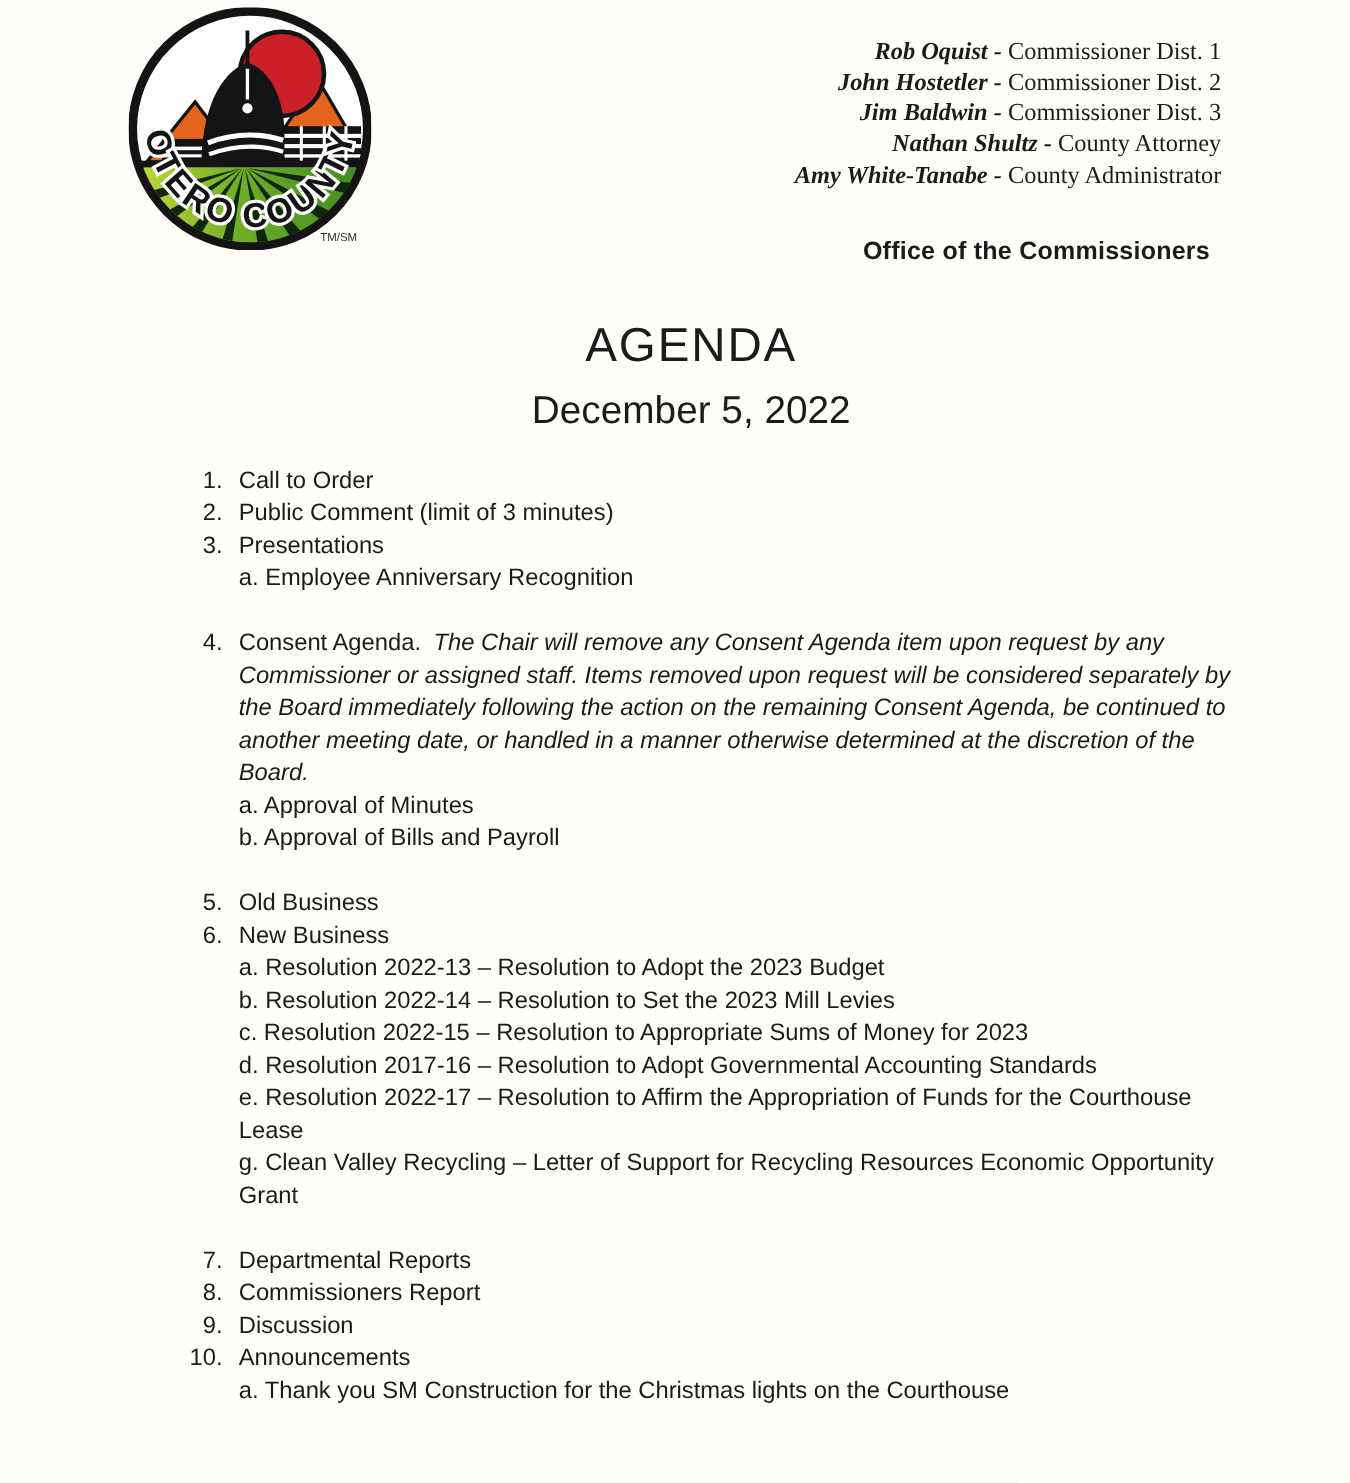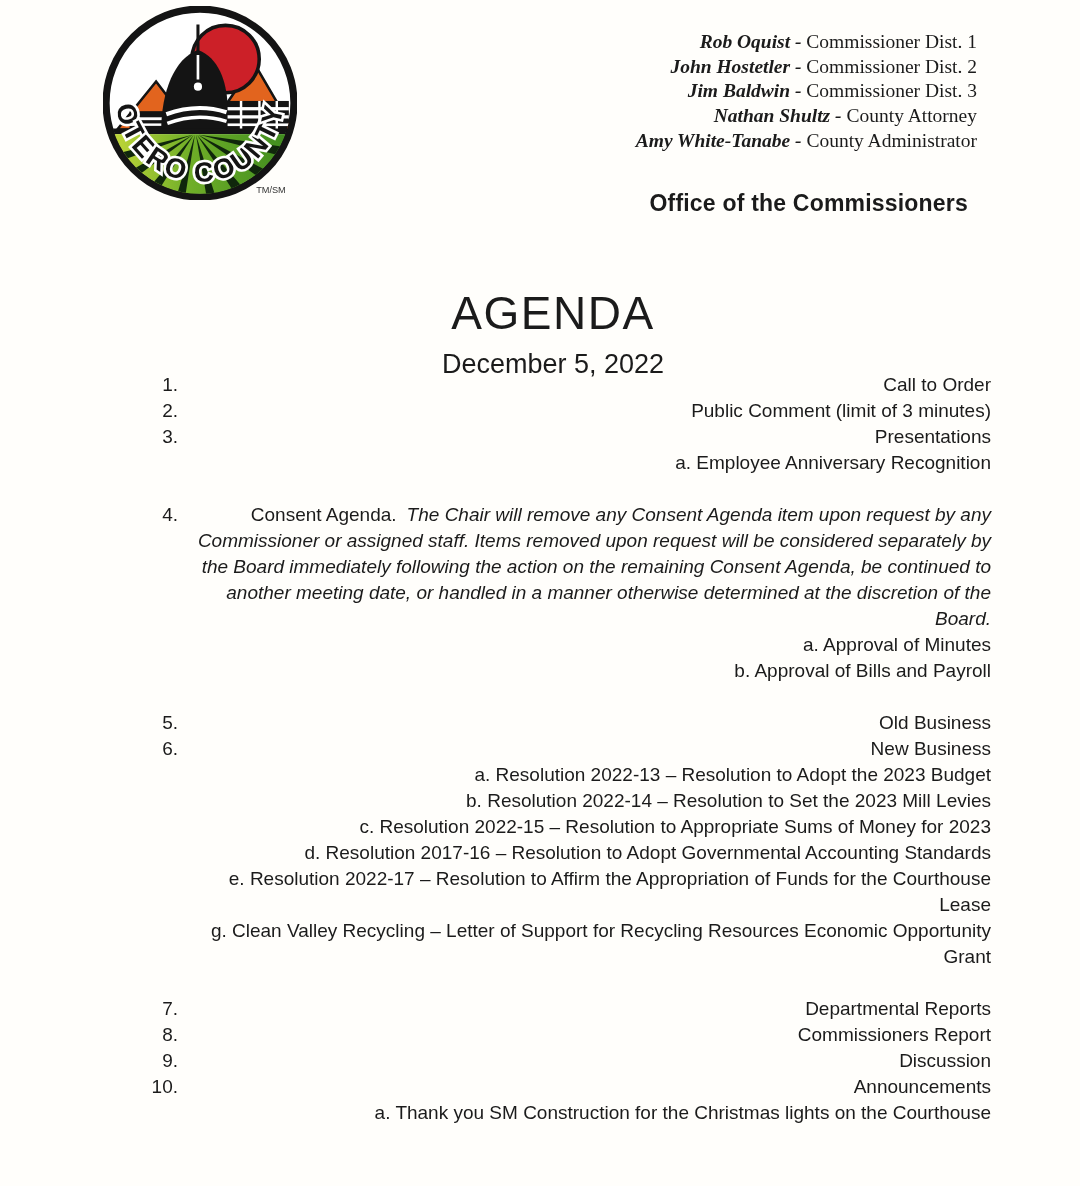--- a/index.html
+++ b/index.html
@@ -31,36 +31,36 @@
     position:absolute;right:103px;top:30px;
     text-align:right;
     font-family:"Liberation Serif", serif;
     font-size:19.5px;line-height:24.7px;
     white-space:nowrap;
   }
   .official-name{font-weight:bold;font-style:italic;}
   
   .office-title{
     position:absolute;right:112px;top:190px;
-    font-size:23px;font-weight:bold;letter-spacing:0.2px;
+    font-size:20px;font-weight:bold;letter-spacing:0.2px;
     white-space:nowrap;
   }
   
   .title-block{position:absolute;left:203px;top:251px;width:700px;text-align:center;}
-  .agenda-title{font-size:46px;line-height:52px;letter-spacing:1.5px;font-weight:400;margin-top:36px;}
-  .agenda-date{font-size:27px;line-height:36px;margin-top:7px;}
+  .agenda-title{font-size:38px;line-height:52px;letter-spacing:1.5px;font-weight:400;}
+  .agenda-date{font-size:31px;line-height:36px;margin-top:7px;}
   
   .agenda-list{
     position:absolute;left:140px;top:372px;width:860px;
     font-size:19px;line-height:26px;
   }
   .agenda-item{display:flex;align-items:flex-start;}
   .agenda-item.gap{margin-top:26px;}
   .agenda-item .num{flex:none;width:38px;text-align:right;padding-right:13px;}
-  .agenda-item .content{width:800px;text-align:right;}
+  .agenda-item .content{width:800px;}
   .item-note{font-style:italic;padding-left:10px;}
   .subitem{}
 </style>
 </head>
 <body>
 
 <div class="page">
 
   <div class="logo-wrap">
     <svg viewBox="0 0 190 190">

